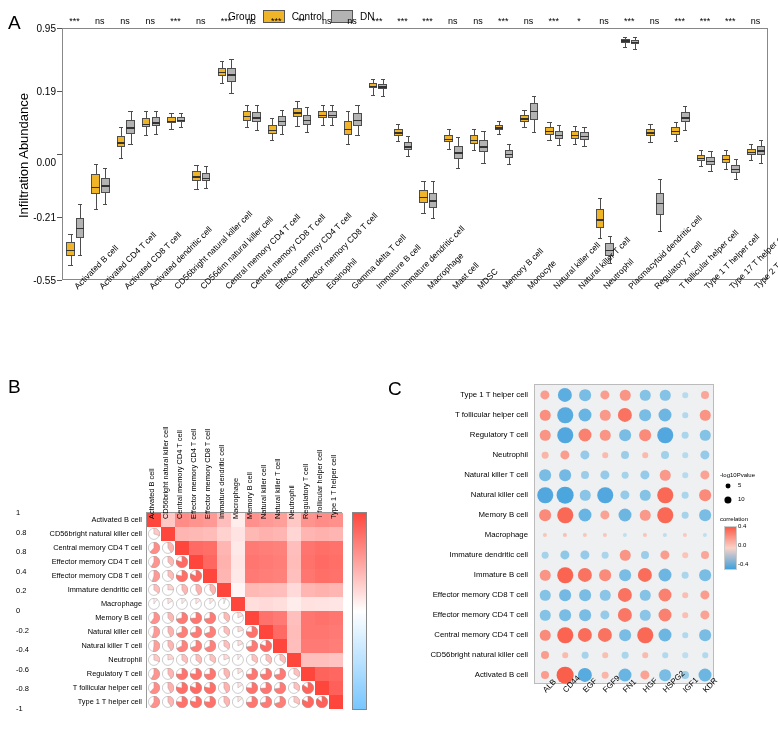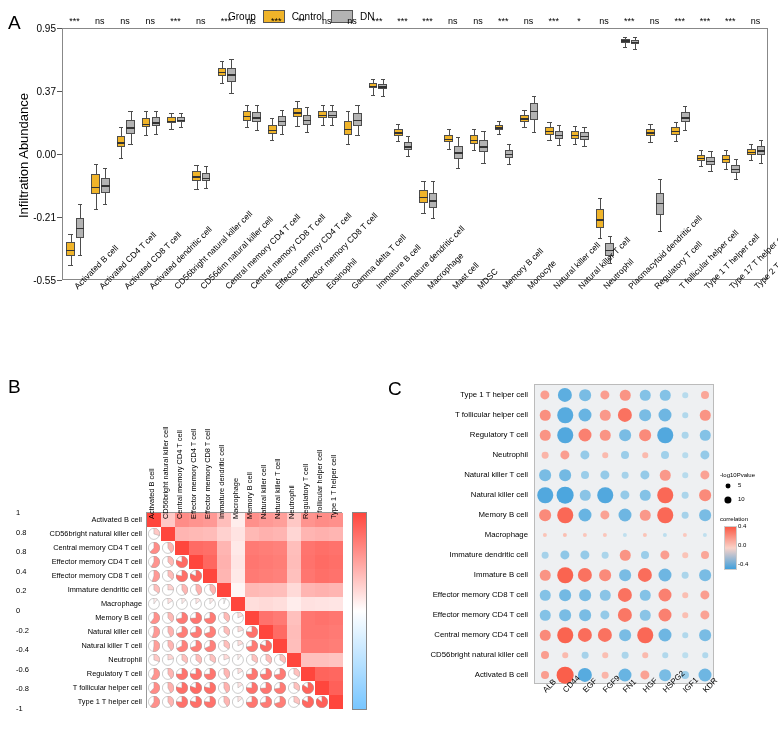--- a/index.html
+++ b/index.html
@@ -52,23 +52,23 @@
     <span class="lgswatch" id="lgsw0" style="background: rgb(240, 180, 41);"></span>
     <span style="font-size:10px;">Control</span>
     <span class="lgswatch" id="lgsw1" style="background: rgb(179, 179, 179);"></span>
     <span style="font-size:10px;">DN</span>
   </div>
 
   <div id="yaxisA">
     <div id="ylabelA">Infiltration Abundance</div>
   <div class="ytick" style="top: 0px;">0.95</div>
       <div class="ytickmark" style="top: 0px;"></div>
-      <div class="ytick" style="top: 63px;">0.37</div>
+      <div class="ytick" style="top: 63px;">0.19</div>
       <div class="ytickmark" style="top: 63px;"></div>
-      <div class="ytick" style="top: 126px;">0.00</div>
+      <div class="ytick" style="top: 134px;">0.00</div>
       <div class="ytickmark" style="top: 126px;"></div>
       <div class="ytick" style="top: 189px;">-0.21</div>
       <div class="ytickmark" style="top: 189px;"></div>
       <div class="ytick" style="top: 252px;">-0.55</div>
       <div class="ytickmark" style="top: 252px;"></div>
     </div>
 
   <div id="boxArea">
       <div class="wk" style="left: 7.56429px; top: 205.38px; height: 30.24px;"></div>
       <div class="cap" style="left: 5.42107px; width: 4.28643px; top: 205.38px;"></div>

